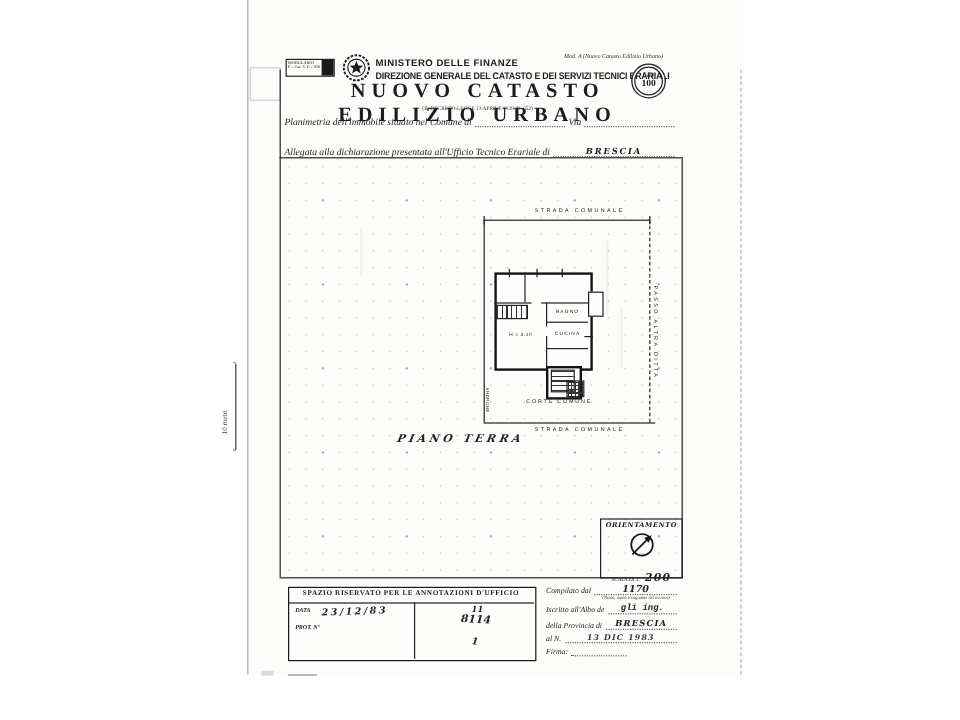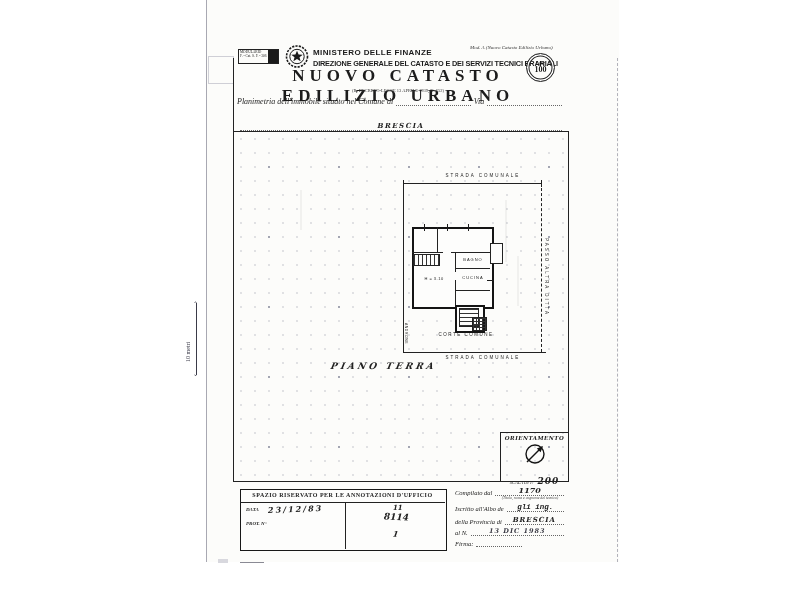--- a/index.html
+++ b/index.html
@@ -80,20 +80,21 @@
   <div class="abs smallcaps" style="left:233px;top:66px;width:330px;text-align:center;font-size:17px;letter-spacing:5px;font-family:Liberation Serif, serif;">NUOVO CATASTO EDILIZIO URBANO</div>
   <div class="abs" style="left:233px;top:88px;width:330px;text-align:center;font-size:4.5px;color:#333;">(R. DECRETO-LEGGE 13 APRILE 1939, N. 652)</div>
 
   <div class="flexrow ital" style="left:237px;top:97px;width:328px;font-size:8px;">
     <span>Planimetria dell'immobile situato nel Comune di</span>
     <span class="dotfill"></span>
     <span>Via</span>
     <span class="dotfill"></span>
   </div>
   <div class="flexrow ital" style="left:237px;top:121px;width:328px;font-size:8px;">
+    <span>Allegata alla dichiarazione presentata all'Ufficio Tecnico Erariale di</span>
     <span class="dotfill"><span class="hand" style="font-size:7px;letter-spacing:1.5px;">BRESCIA</span></span>
   </div>
 
   <div class="lbl" style="left:440px;top:173px;width:86px;text-align:center;font-size:4.5px;letter-spacing:2px;">STRADA COMUNALE</div>
   <div class="ln" style="left:403px;top:183px;width:138px;height:1px;"></div>
   <div class="tick" style="left:403px;top:180px;width:1px;height:7px;"></div>
   <div class="tick" style="left:541px;top:180px;width:1px;height:7px;"></div>
 
   <div class="ln" style="left:403px;top:183px;width:1px;height:169px;"></div>
   <div class="abs" style="left:541px;top:183px;width:0;height:169px;border-left:1px dashed #222;"></div>

